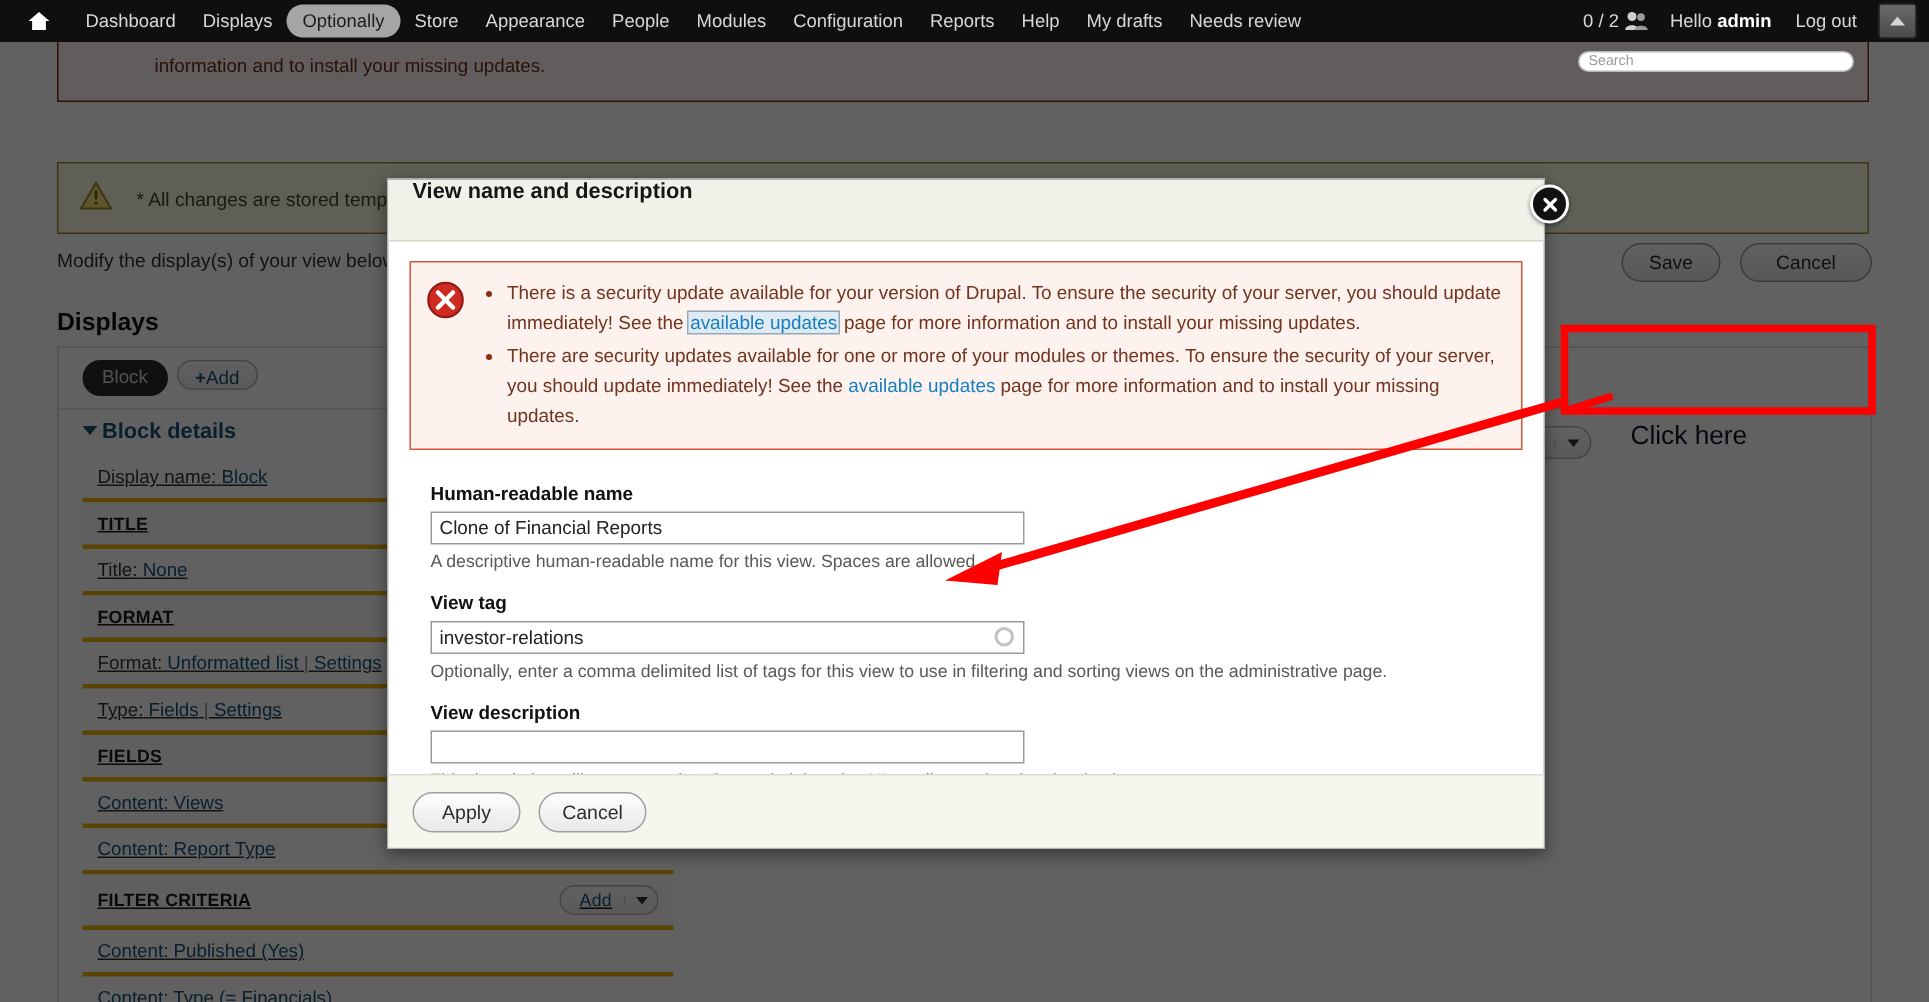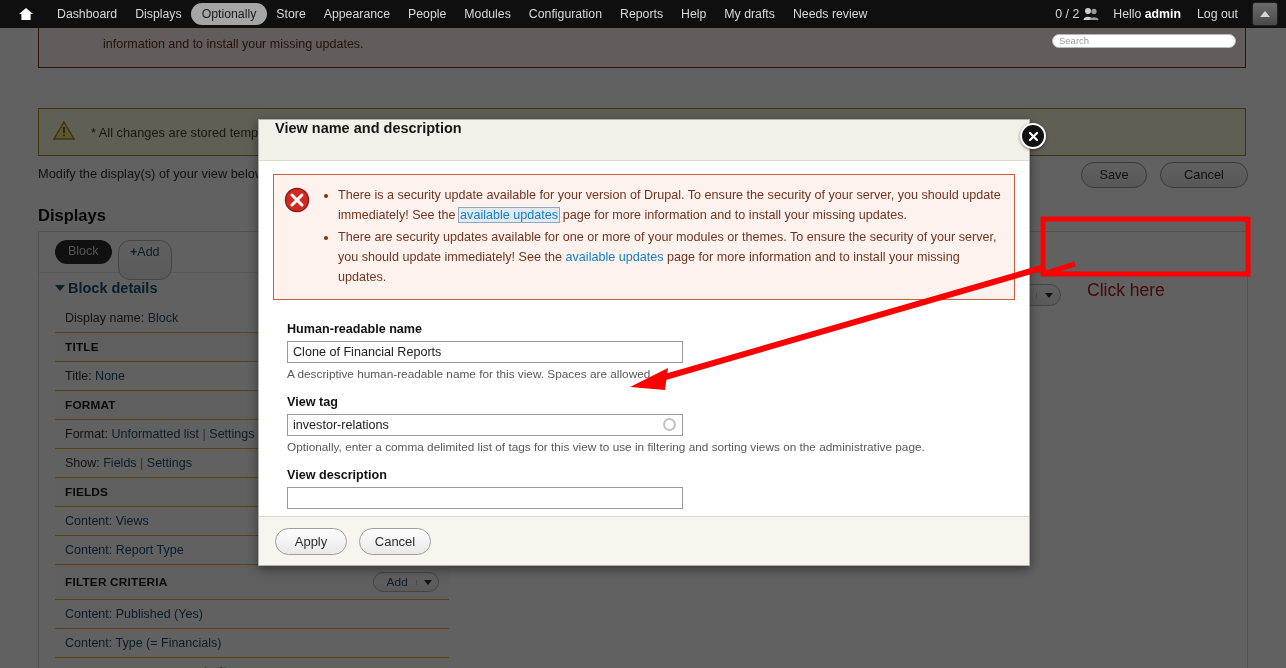--- a/index.html
+++ b/index.html
@@ -150,21 +150,21 @@
   .tabrow { position:absolute; left:0; top:0; width:100%; height:40px; border-bottom:1px solid #e2e2e2; }
   .pill-block {
     position:absolute; left: 16px; top: 8px;
     height: 24px; line-height:22px; padding: 0 13px;
     border-radius: 12px;
     background: #2b2b2b; color:#d8d8d8;
     font-size: 12.5px;
   }
   .pill-add {
     position:absolute; left: 79px; top: 8px;
-    height: 40px; line-height:22px; padding: 0 11px;
+    height: 20px; line-height:22px; padding: 0 11px;
     border-radius: 12px;
     border: 1px solid #b5b5b5;
     background: linear-gradient(#fdfdfd,#ececec);
     font-size: 12.5px; color:#1b5175;
     box-sizing:border-box;
   }
   .pill-add .plus { font-weight: bold; }
 
   .col-left {
     position:absolute; left: 16px; top: 48px;
@@ -175,21 +175,22 @@
 
   .blockdetails {
     font-size: 14.5px; font-weight:bold; color:#1b5175;
     margin-bottom: 8px;
   }
   .caret-d { display:inline-block; width:0;height:0;
     border-left:5px solid transparent;border-right:5px solid transparent;border-top:6px solid #1b5175;
     margin-right:3px; vertical-align: 2px;}
   .row {
     padding: 7px 10px; font-size: 12.5px; color:#333;
-    border-bottom: 1px solid #eab308;
+    border-bottom: 3px solid #eab308;
+    text-decoration: underline;
   }
   .row.sec {
     font-weight: bold; font-size: 11.8px; color: #1a1a1a;
     letter-spacing:.2px; background:#fafafa;
     display:flex; align-items:center; justify-content:space-between;
   }
   .row a, .lnk { color:#1b5175; text-decoration:none; }
   .sep { color:#888; }
   .add-split {
     border:1px solid #b5b5b5; border-radius:12px;
@@ -293,21 +294,21 @@
     font-size: 13px; color:#2d2d2d;
     text-align:center; padding: 0 14px; box-sizing:border-box;
   }
 
   
   #annot {
     position:absolute; left:0; top:0; width:1286px; height:668px;
     z-index: 55; pointer-events: none;
   }
   .annot-text {
-    position:absolute; color:#b91c1c; font-weight: normal;
+    position:absolute; color:#0f172a; font-weight: normal;
     font-family: "Liberation Sans", sans-serif;
   }
   #annot-tags {
     left: 302px; top: 357px; font-size: 19px;
   }
   #annot-click {
     left: 1087px; top: 280px; font-size: 17.5px;
   }
 </style>
 </head>
@@ -365,21 +366,21 @@
           <div class="row sec">
             <span>FORMAT</span>
           </div>
           <div class="row">
             <span>Format:</span>
             <a class="lnk">Unformatted list</a>
             <span class="sep">|</span>
             <a class="lnk">Settings</a>
           </div>
           <div class="row">
-            <span>Show:</span>
+            <span>Type:</span>
             <a class="lnk">Fields</a>
             <span class="sep">|</span>
             <a class="lnk">Settings</a>
           </div>
           <div class="row sec">
             <span>FIELDS</span>
           </div>
           <div class="row">
             <a class="lnk">Content: Views</a>
           </div>

